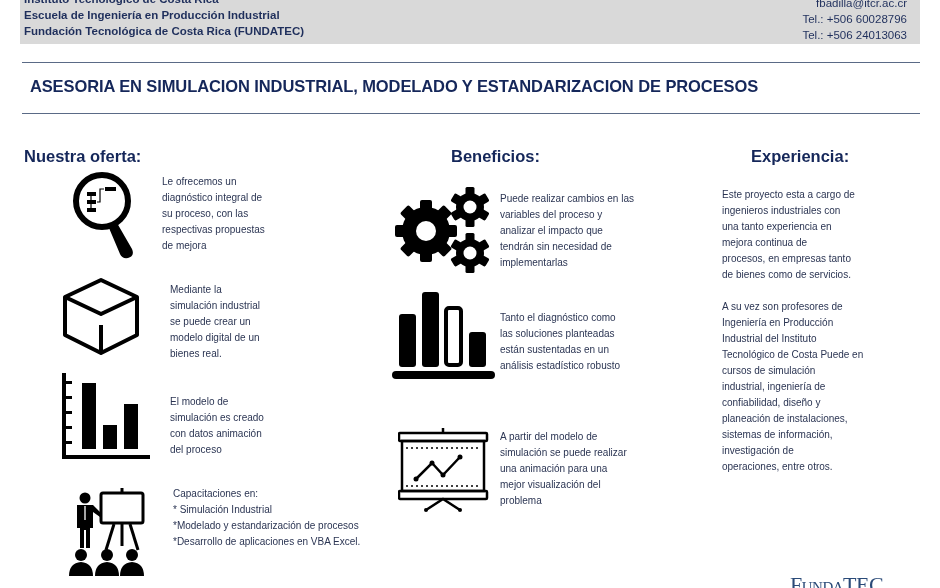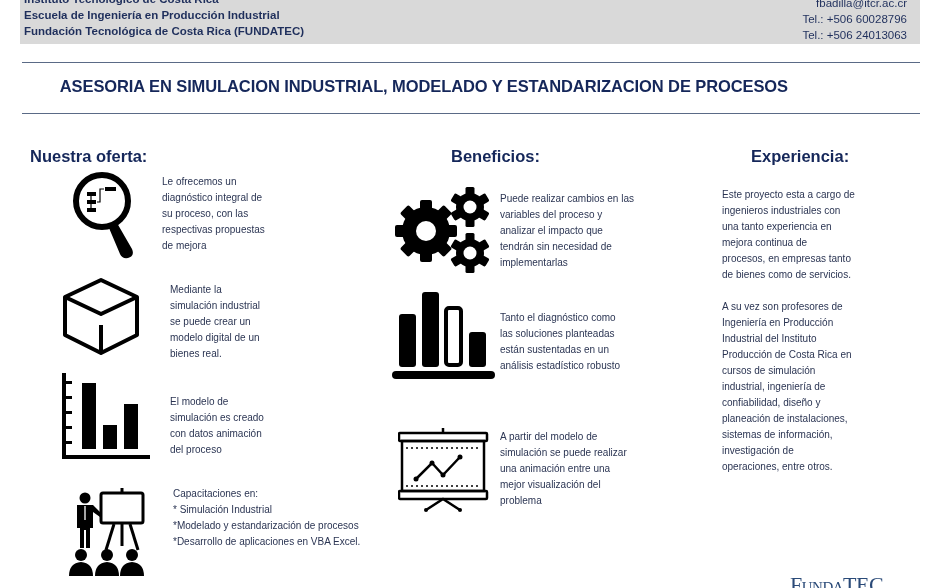--- a/index.html
+++ b/index.html
@@ -2,21 +2,21 @@
 <html><head>
 <meta charset="utf-8">
 <style>
   html, body { margin:0; padding:0; }
   body { width:940px; height:588px; overflow:hidden; background:#ffffff; position:relative;
          font-family:"Liberation Sans", "DejaVu Sans", sans-serif; color:#1f2a4a; }
   .header-band { position:absolute; left:20px; top:0; width:900px; height:44px; background:#d9d9d9; }
   .hdr-left { position:absolute; left:4px; top:-9px; font-size:11.5px; font-weight:bold; color:#1f2f5c; line-height:16px; }
   .hdr-right { position:absolute; right:13px; top:-5px; font-size:11.5px; color:#1f2f5c; line-height:16px; text-align:right; }
   .rule { position:absolute; left:22px; width:898px; height:1px; background:#5a6a86; }
-  .main-title { position:absolute; left:0; width:788px; top:77px; text-align:right; font-size:16.5px; font-weight:bold; color:#15275a; letter-spacing:-0.1px; }
+  .main-title { position:absolute; left:0; width:788px; top:77px; text-align:center; font-size:16.5px; font-weight:bold; color:#15275a; letter-spacing:-0.1px; }
   .col-head { position:absolute; font-size:16.5px; font-weight:bold; color:#15275a; }
   .txt { position:absolute; font-size:10px; line-height:16px; color:#2b3553; }
   .icon { position:absolute; }
 </style>
 </head>
 <body>
 
 <div class="header-band">
   <div class="hdr-left">
     <div>Instituto Tecnológico de Costa Rica</div>
@@ -27,21 +27,21 @@
     <div>fbadilla@itcr.ac.cr</div>
     <div>Tel.: +506 60028796</div>
     <div>Tel.: +506 24013063</div>
   </div>
 </div>
 
 <div class="rule" style="top:62px"></div>
 <div class="main-title">ASESORIA EN SIMULACION INDUSTRIAL, MODELADO Y ESTANDARIZACION DE PROCESOS</div>
 <div class="rule" style="top:113px"></div>
 
-<div class="col-head" style="left:30px;top:147px">Nuestra oferta:</div>
+<div class="col-head" style="left:24px;top:147px">Nuestra oferta:</div>
 <div class="col-head" style="left:451px;top:147px">Beneficios:</div>
 <div class="col-head" style="left:751px;top:147px">Experiencia:</div>
 
 <svg class="icon" style="left:70px;top:170px" width="72" height="90" viewBox="0 0 72 90">
   <circle cx="32" cy="31" r="26" fill="none" stroke="#000" stroke-width="6"></circle>
   <path d="M47 53 L62 79 Q65 86 58 88 Q52 89 50 84 L39 58 Z" fill="#000"></path>
   <rect x="17" y="22" width="9" height="4" fill="#000"></rect>
   <rect x="17" y="30" width="9" height="4" fill="#000"></rect>
   <rect x="17" y="38" width="9" height="4" fill="#000"></rect>
   <line x1="21" y1="26" x2="21" y2="30" stroke="#000" stroke-width="1.2"></line>
@@ -176,38 +176,38 @@
   <circle cx="34" cy="35" r="2.5" fill="#000"></circle>
   <circle cx="45" cy="47" r="2.5" fill="#000"></circle>
   <circle cx="62" cy="29" r="2.5" fill="#000"></circle>
   <polyline points="28,82 45,71 62,82" fill="none" stroke="#000" stroke-width="2.5"></polyline>
   <circle cx="28" cy="82" r="2" fill="#000"></circle>
   <circle cx="62" cy="82" r="2" fill="#000"></circle>
 </svg>
 <div class="txt" style="left:500px;top:429px">
   <div>A partir del modelo de</div>
   <div>simulación se puede realizar</div>
-  <div>una animación entre una</div>
+  <div>una animación para una</div>
   <div>mejor visualización del</div>
   <div>problema</div>
 </div>
 
 <div class="txt" style="left:722px;top:187px">
   <div>Este proyecto esta a cargo de</div>
   <div>ingenieros industriales con</div>
   <div>una tanto experiencia en</div>
   <div>mejora continua de</div>
   <div>procesos, en empresas tanto</div>
   <div>de bienes como de servicios.</div>
 </div>
 <div class="txt" style="left:722px;top:299px">
   <div>A su vez son profesores de</div>
   <div>Ingeniería en Producción</div>
   <div>Industrial del Instituto</div>
-  <div>Producción de Costa Rica en</div>
+  <div>Tecnológico de Costa Puede en</div>
   <div>cursos de simulación</div>
   <div>industrial, ingeniería de</div>
   <div>confiabilidad, diseño y</div>
   <div>planeación de instalaciones,</div>
   <div>sistemas de información,</div>
   <div>investigación de</div>
   <div>operaciones, entre otros.</div>
 </div>
 
 <div style="position:absolute;left:790px;top:572px;font-family:'Liberation Serif',serif;font-size:22px;color:#2a4a78;font-variant:small-caps;letter-spacing:-0.5px;">FundaTEC</div>

